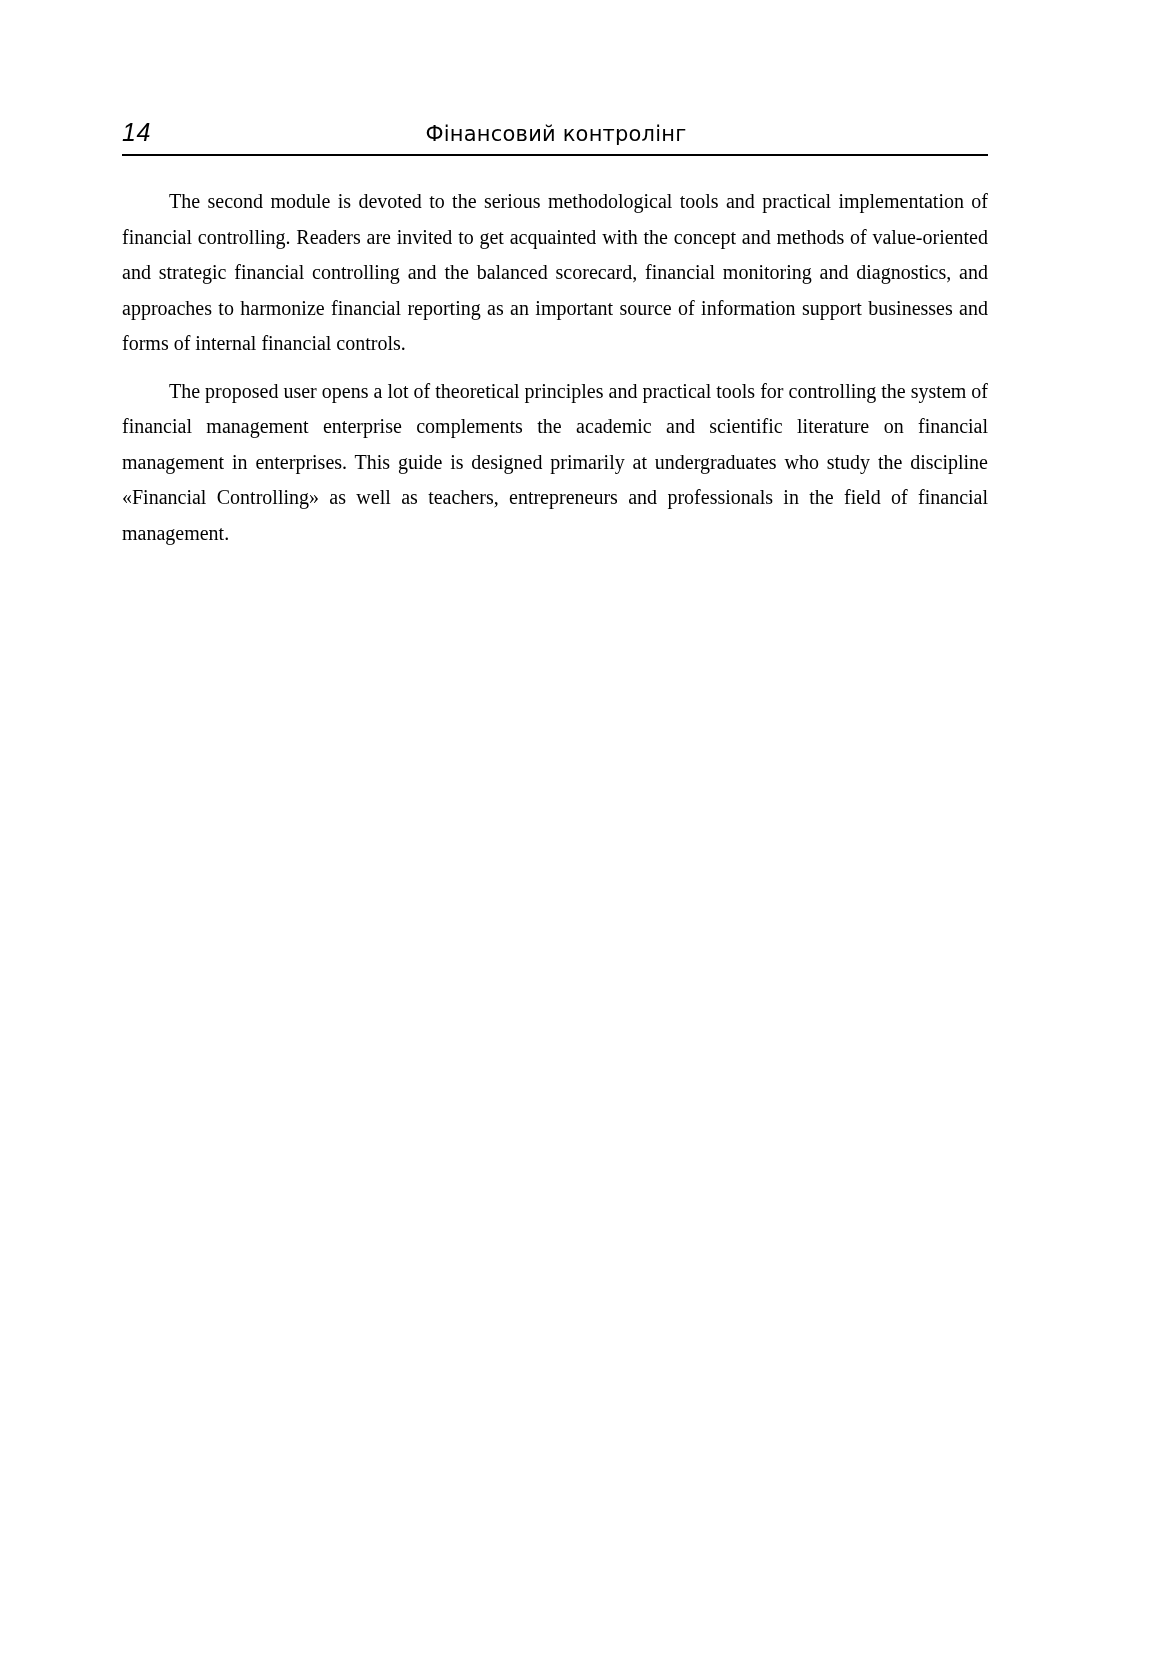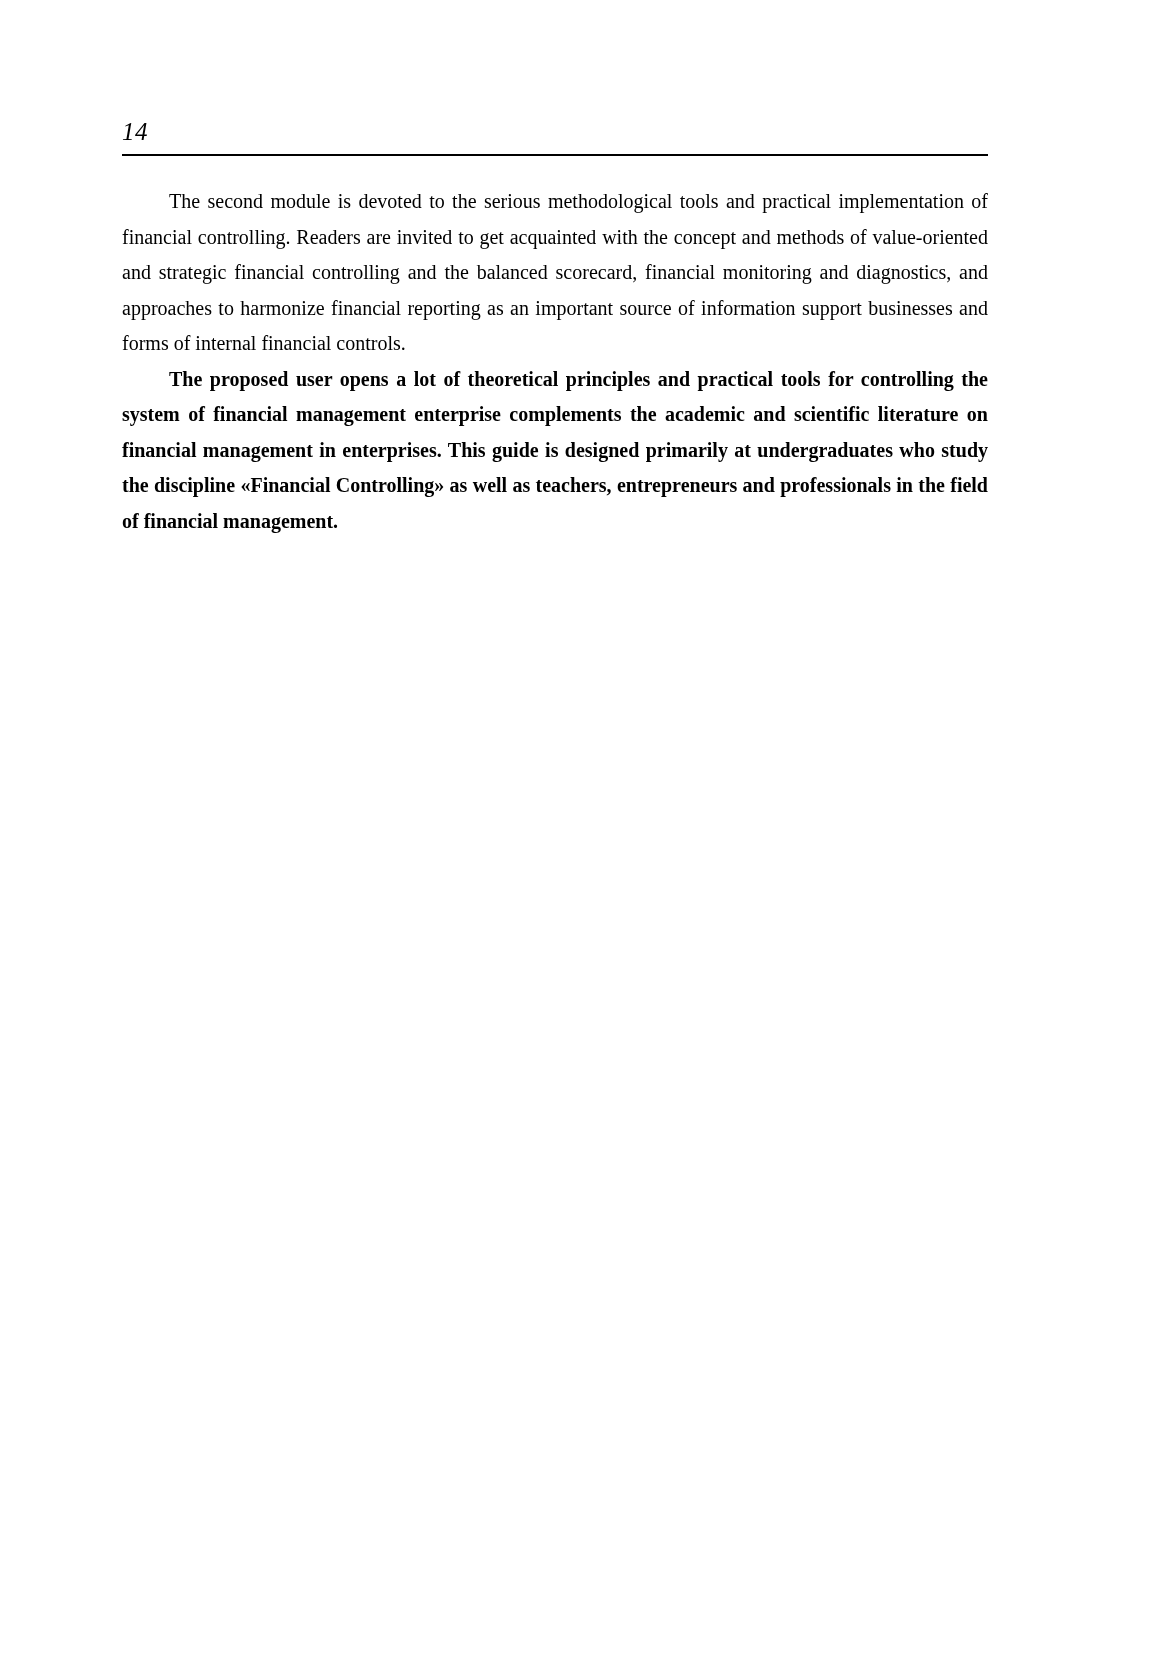--- a/index.html
+++ b/index.html
@@ -31,21 +31,21 @@
   .header {
     position: relative;
     height: 40px;
   }
   .header-row {
     display: flex;
     align-items: baseline;
     height: 34px;
   }
   .page-number {
-    font-family: Liberation Serif, serif;
+    font-family: Liberation Sans, sans-serif;
     font-style: italic;
     font-size: 25px;
     letter-spacing: 0.5px;
     width: 120px;
   }
   .header-title {
     flex: 1;
     text-align: center;
     font-family: "DejaVu Sans", sans-serif;
     font-size: 21px;
@@ -62,33 +62,33 @@
   }
   .para {
     font-size: 20px;
     line-height: 35.5px;
     text-align: justify;
     text-indent: 47px;
     margin: 0 0 0 0;
     hyphens: manual;
   }
   .para + .para {
-    margin-top: 0;
-    font-weight: bold;
+    margin-top: 12px;
   }
 </style>
 </head>
 <body>
 
 <div class="page">
   <div class="content">
 
     <div class="header">
       <div class="header-row">
         <div class="page-number">14</div>
+        <div class="header-title">Фінансовий контролінг</div>
       </div>
       <div class="header-rule"></div>
     </div>
 
     <div class="body-text">
       <p class="para">The second module is devoted to the serious methodological tools and practical implementation of financial controlling. Readers are invited to get acquainted with the concept and methods of value-oriented and strategic financial controlling and the balanced scorecard, financial monitoring and diagnostics, and approaches to harmonize financial reporting as an important source of information support businesses and forms of internal financial controls.</p>
       <p class="para">The proposed user opens a lot of theoretical principles and practical tools for controlling the system of financial management enterprise complements the academic and scientific literature on financial management in enterprises. This guide is designed primarily at undergraduates who study the discipline «Financial Controlling» as well as teachers, entrepreneurs and professionals in the field of financial management.</p>
     </div>
 
   </div>

